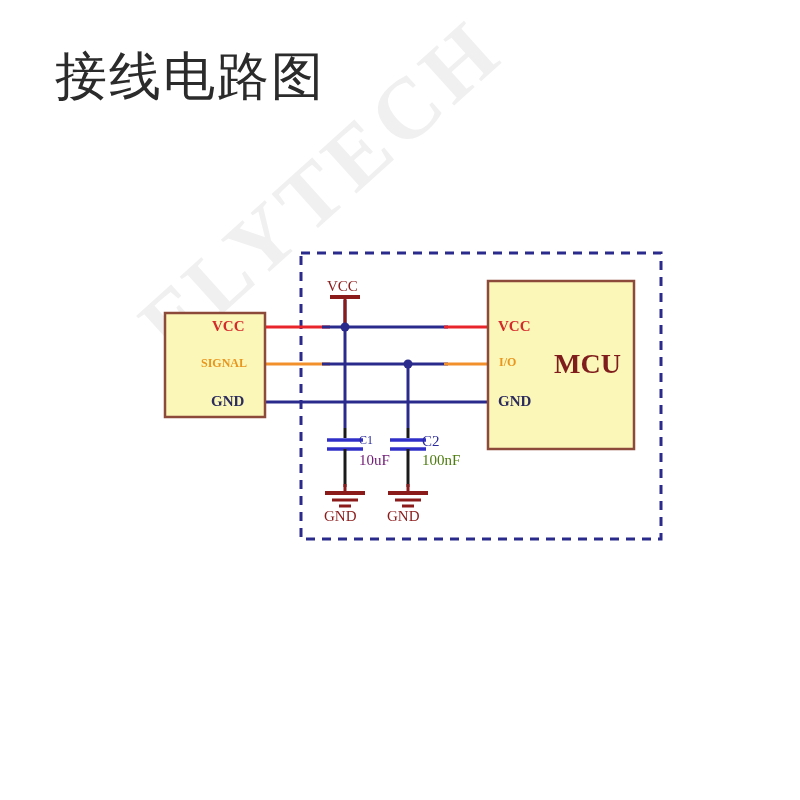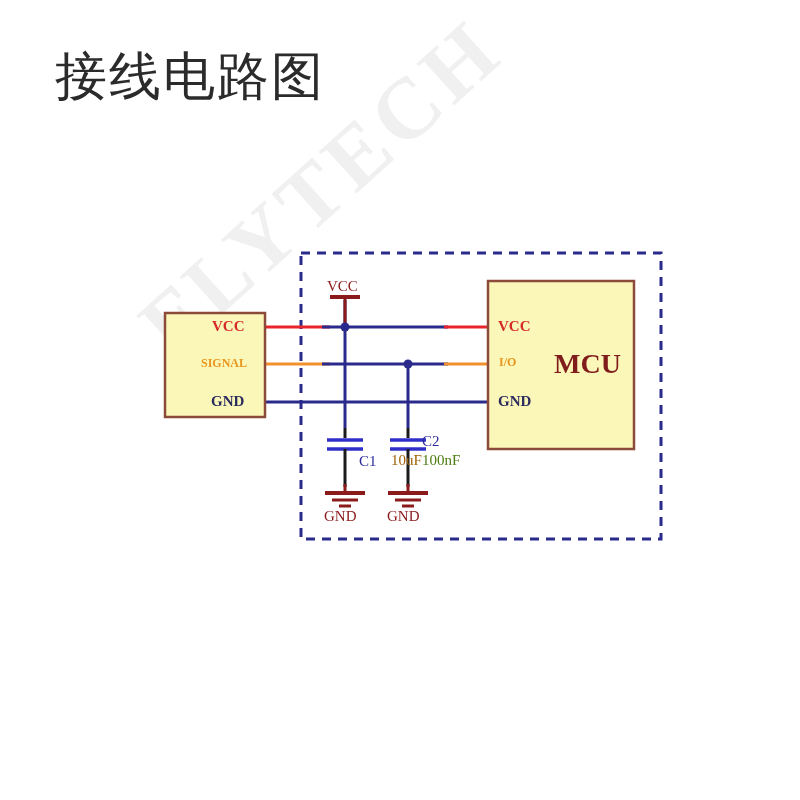--- a/index.html
+++ b/index.html
@@ -138,19 +138,19 @@
 <div class="blk-label" style="left:211px; top:393px; font-size:15px; color:#2b2b5e;">GND</div>
 
 <div class="blk-label" style="left:498px; top:318px; font-size:15px; color:#d42a2a;">VCC</div>
 <div class="blk-label" style="left:499px; top:355px; font-size:12px; color:#e8961e;">I/O</div>
 <div class="blk-label" style="left:498px; top:393px; font-size:15px; color:#2b2b5e;">GND</div>
 
 <div class="blk-label" style="left:554px; top:348px; font-size:28px; color:#7f1d1d;">MCU</div>
 
 <div class="blk-label" style="left:327px; top:278px; font-size:15px; color:#8b1a1a; font-weight:normal;">VCC</div>
 
-<div class="blk-label" style="left:359px; top:433px; font-size:15px; color:#2a2a9c; font-weight:normal;margin-top:20px;">C1</div>
-<div class="blk-label" style="left:359px; top:452px; font-size:15px; color:#a16207; font-weight:normal;margin-left:32px;">10uF</div>
+<div class="blk-label" style="left:359px; top:433px; font-size:12px; color:#2a2a9c; font-weight:normal;">C1</div>
+<div class="blk-label" style="left:359px; top:452px; font-size:15px; color:#701a75; font-weight:normal;">10uF</div>
 <div class="blk-label" style="left:324px; top:508px; font-size:15px; color:#8b1a1a; font-weight:normal;">GND</div>
 
 <div class="blk-label" style="left:422px; top:433px; font-size:15px; color:#2a2a9c; font-weight:normal;text-align:right;">C2</div>
 <div class="blk-label" style="left:422px; top:452px; font-size:15px; color:#4d7c0f; font-weight:normal;">100nF</div>
 <div class="blk-label" style="left:387px; top:508px; font-size:15px; color:#8b1a1a; font-weight:normal;">GND</div>
 
 </body></html>

